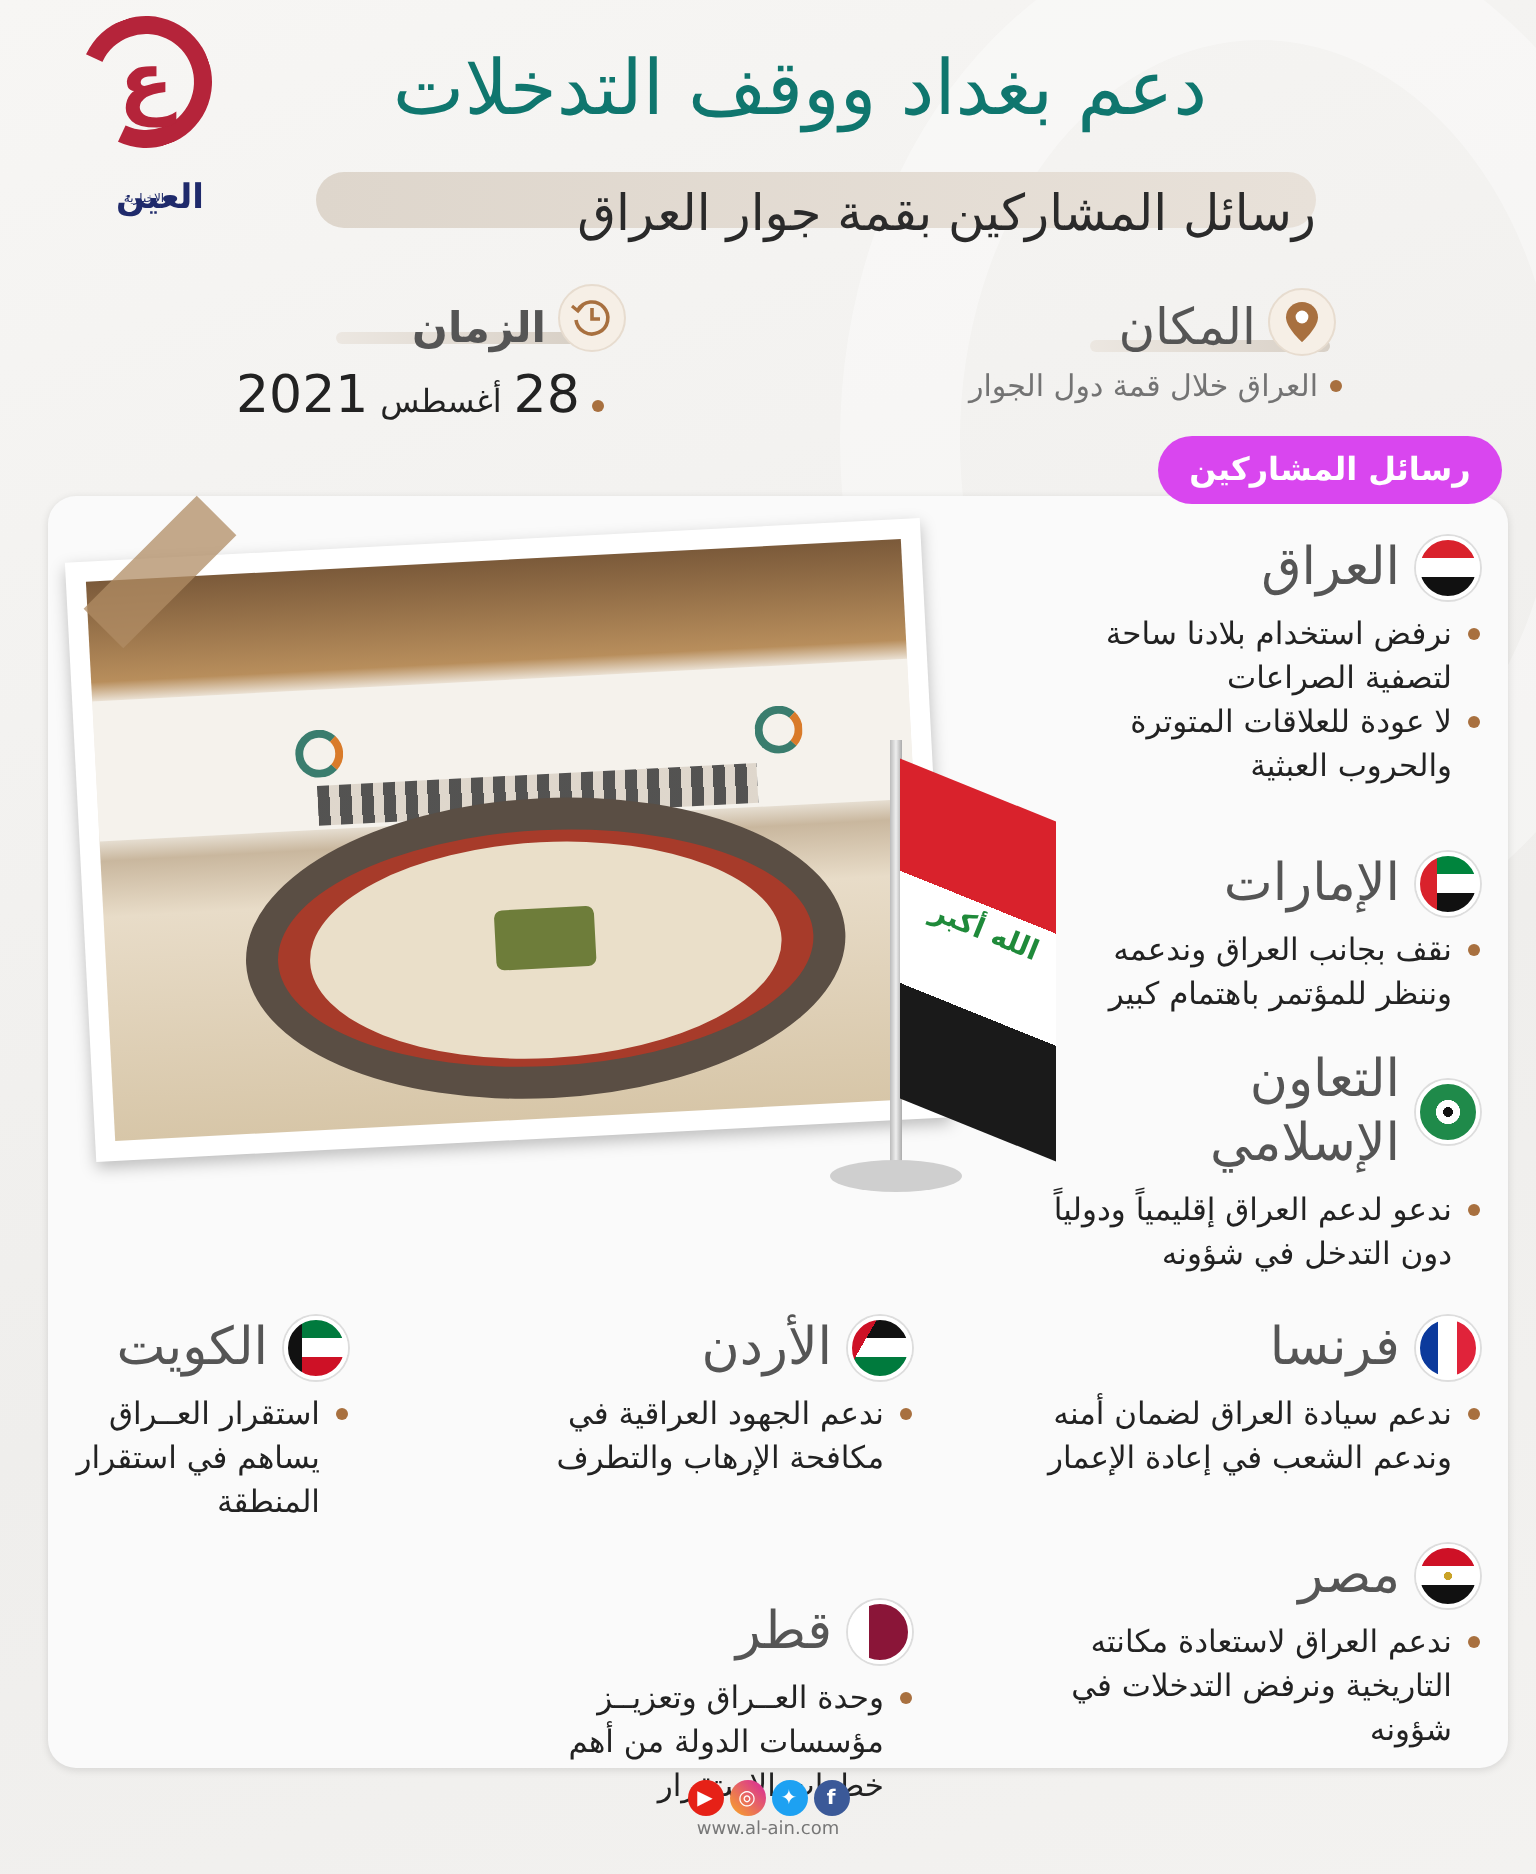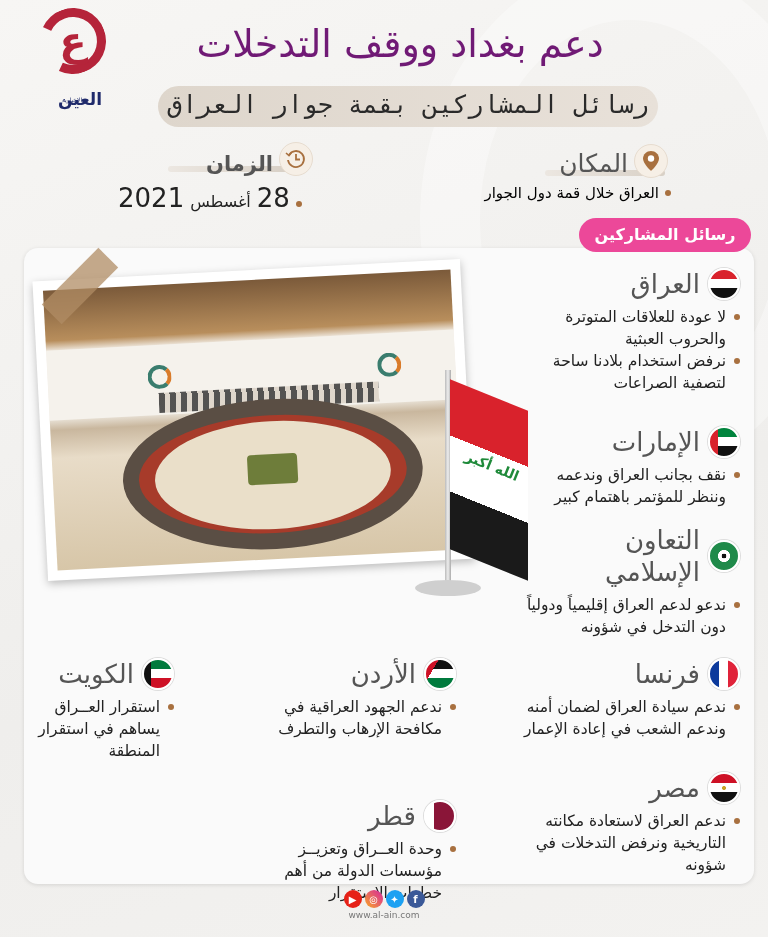--- a/index.html
+++ b/index.html
@@ -28,52 +28,52 @@
   .logo-text {
     position: absolute; left: 6px; top: 82px; width: 60px; text-align: right;
     color: #1f2a6b; font-weight: bold; font-size: 17px; line-height: 18px;
   }
   .logo-sub {
     position: absolute; left: 6px; top: 88px; width: 60px; text-align: center;
     color: #1f2a6b; font-size: 6px;
   }
   .main-title {
     position: absolute; top: 22px; left: 150px; width: 500px; text-align: center;
-    direction: rtl; font-size: 38px; color: #701a75; font-family: "DejaVu Sans", sans-serif;
+    direction: rtl; font-size: 38px; color: #0f766e; font-family: "DejaVu Sans", sans-serif;
   }
   .sub-title {
-    position: absolute; top: 86px; left: 158px; width: 500px; height: 41px;
+    position: absolute; top: 86px; left: 158px; width: 500px; height: 28px;
     border-radius: 21px; background: linear-gradient(90deg,#ded6cc,#e8e1d9);
-    direction: rtl; text-align: center; font-size: 25px; line-height: 42px; color: #2a2a2a; font-family: Liberation Mono, monospace;
+    direction: rtl; text-align: right; font-size: 25px; line-height: 42px; color: #2a2a2a;
   }
   .info-label {
     position: absolute; direction: rtl; display: flex; align-items: flex-end; gap: 6px;
   }
   .info-label .txt { font-size: 25px; color: #555; }
   .pin-circle {
     width: 34px; height: 34px; border-radius: 50%; background: #f6efe6;
     display: flex; align-items: center; justify-content: center; border: 1px solid #e7dccf;
   }
   .underline-bar {
     position: absolute; height: 6px; background: linear-gradient(90deg,#ece7e1,#d8d0c6); border-radius: 3px;
   }
   .bullet-line {
     position: absolute; direction: rtl; display: flex; align-items: center; gap: 6px;
-    font-size: 15px; color: #000000;
+    font-size: 15px; color: #737373;
   }
   .dot { width: 6px; height: 6px; border-radius: 50%; background: #a8703f; flex-shrink: 0; }
   .date-line {
     position: absolute; top: 183px; left: 118px; direction: rtl;
     display: flex; align-items: baseline; gap: 6px; color: #222;
   }
   .date-line .big { font-size: 26px; }
   .date-line .month { font-size: 16px; }
   .section-pill {
     position: absolute; top: 218px; left: 579px; width: 172px; height: 34px; border-radius: 17px;
-    background: #ec4899; color: #fff; direction: rtl; text-align: center;
+    background: #d946ef; color: #fff; direction: rtl; text-align: center;
     font-size: 16px; font-weight: bold; line-height: 34px;
   }
   .card {
     position: absolute; top: 248px; left: 24px; width: 730px; height: 636px;
     border-radius: 14px; background: #fafafa; box-shadow: 0 1px 4px rgba(0,0,0,0.12);
   }
   .photo-frame {
     position: absolute; left: 40px; top: 270px; width: 428px; height: 300px;
     background: #fff; transform: rotate(-3deg); box-shadow: 0 3px 8px rgba(0,0,0,0.25);
     padding: 10px;
@@ -200,25 +200,25 @@
 
 <div class="country" style="right:28px; top:268px; width:210px;">
   <div class="head">
     <span class="flag-circle" style="background:linear-gradient(180deg,#d9222c 0 33%,#fff 33% 66%,#111 66%);"></span>
     <span class="name">العراق</span>
     <span class="bar" style="right:30px; width:170px;"></span>
   </div>
   <ul>
     <li>
         <span class="dot"></span>
+        <span>نرفض استخدام بلادنا ساحة لتصفية الصراعات</span>
+      </li>
+    <li>
+        <span class="dot"></span>
         <span>لا عودة للعلاقات المتوترة والحروب العبثية</span>
-      </li>
-    <li>
-        <span class="dot"></span>
-        <span>نرفض استخدام بلادنا ساحة لتصفية الصراعات</span>
       </li>
   </ul>
 </div>
 
 <div class="country" style="right:28px; top:426px; width:215px;">
   <div class="head">
     <span class="flag-circle" style="background:linear-gradient(90deg,#d9222c 0 30%,transparent 30%),linear-gradient(180deg,#00843d 0 33%,#fff 33% 66%,#111 66%);"></span>
     <span class="name">الإمارات</span>
     <span class="bar" style="right:30px; width:175px;"></span>
   </div>

